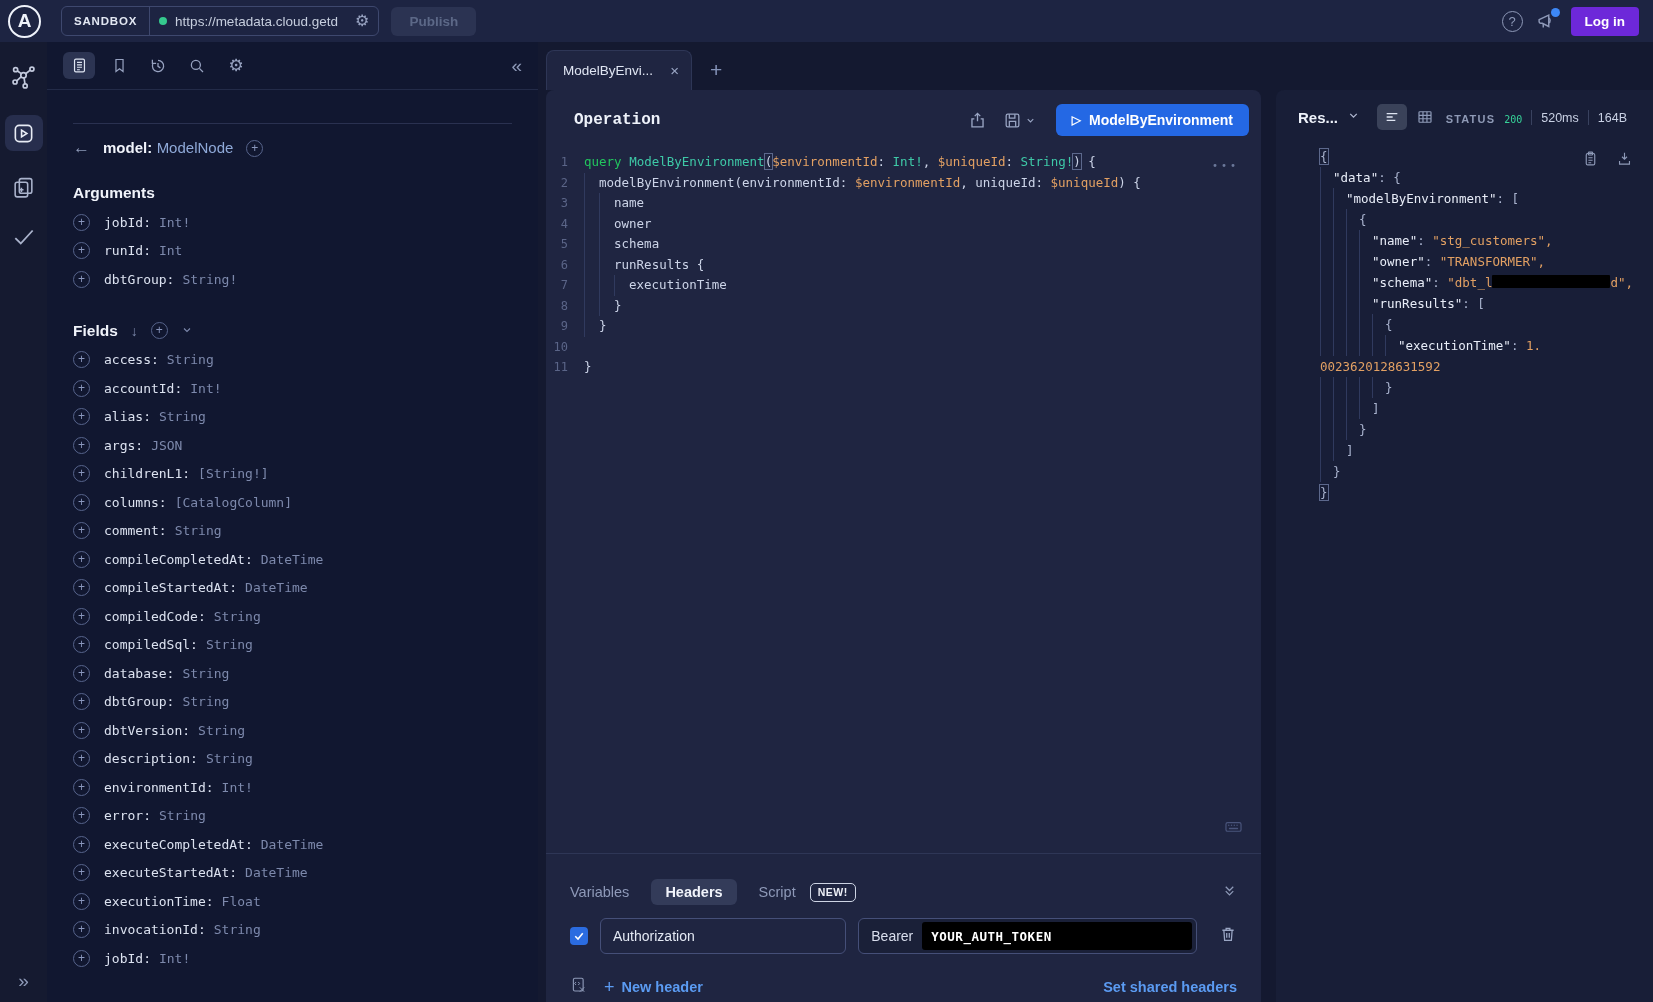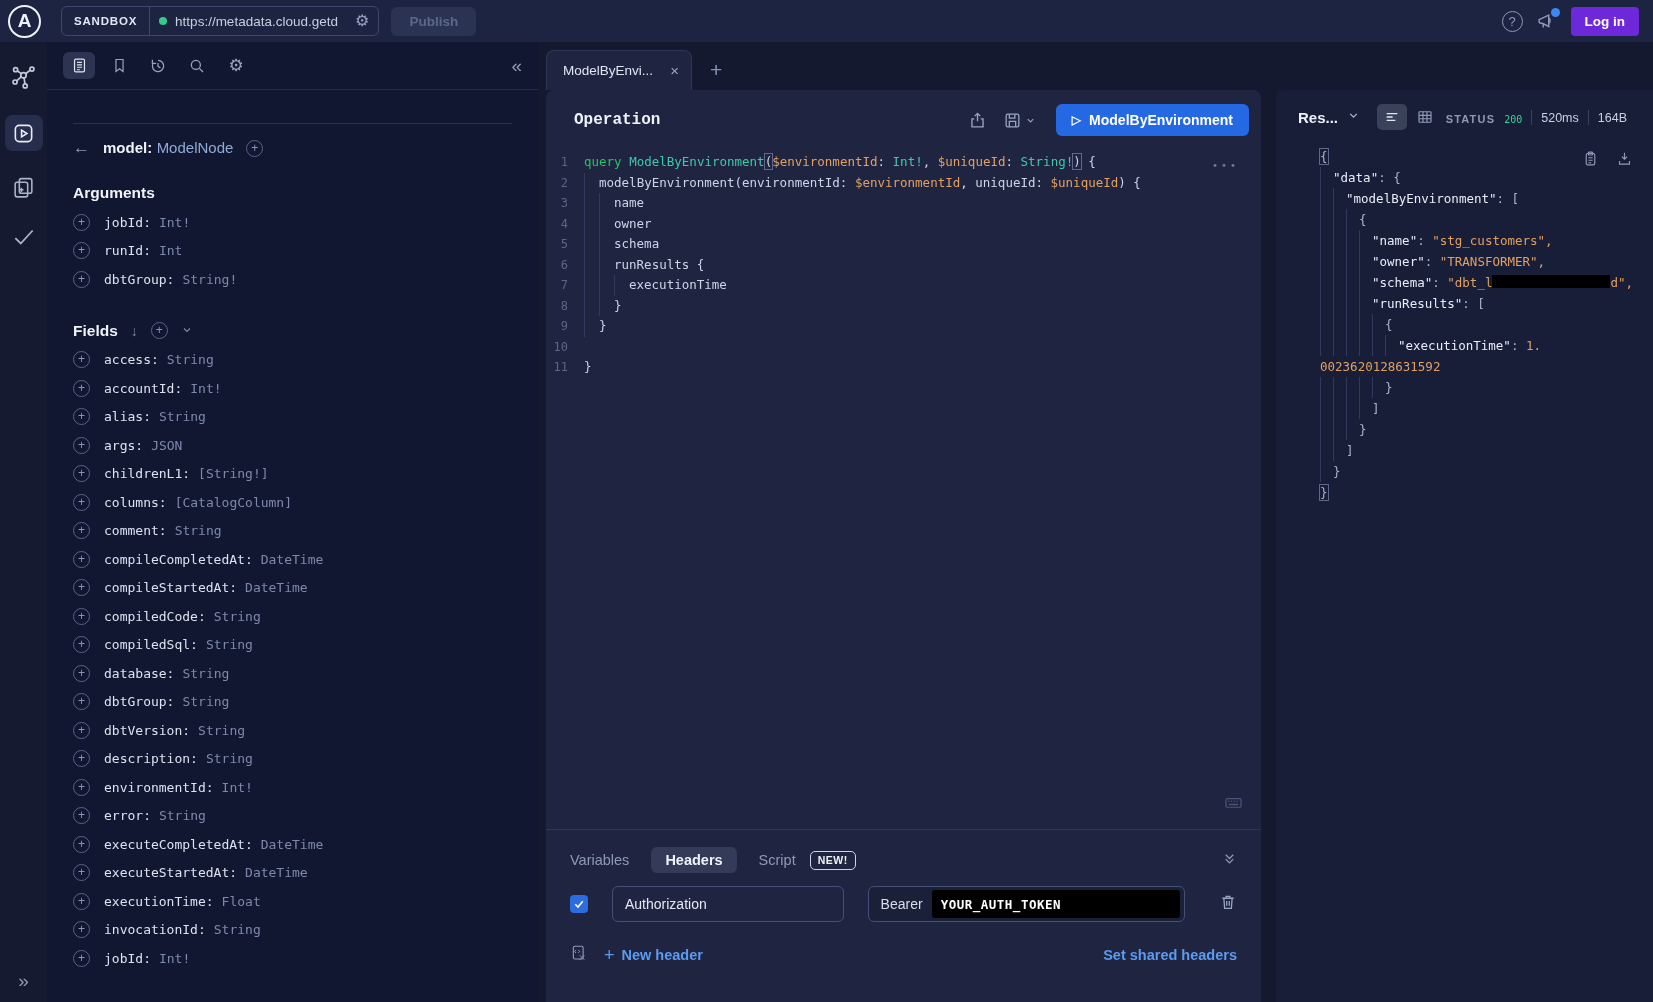--- a/index.html
+++ b/index.html
@@ -98,29 +98,29 @@
   .g { display:inline-block; width:15px; height:20.5px; vertical-align:top;
     border-left:1px solid #303a5e; }
   .tk-kw { color:#22c55e; } .tk-op { color:#3ec9a7; } .tk-var { color:#e2a063; }
   .tk-ty { color:#3ec9a7; } .tk-pl { color:#ccd4e8; }
   .tk-brk { color:#ccd4e8; outline:1px solid #5c688c; }
   .ed-dots { position:absolute; top:16px; right:22px; color:#6b7899; font-size:10px;
     letter-spacing:3px; }
   .kbd-icon { position:absolute; right:18px; bottom:14px; color:#4a557c; }
 
   
-  .op-bottom { border-top:1px solid #2e3656; height:173px; padding:4px 24px; flex:none; }
+  .op-bottom { border-top:1px solid #2e3656; height:149px; padding:12px 24px; flex:none; }
   .vb-tabs { margin-top:13px; display:flex; align-items:center; gap:22px; }
   .vb-tab { font-size:14.5px; color:#8e99b8; }
   .vb-tab.active { background:#333b59; color:#f0f3fa; font-weight:bold; border-radius:6px;
     padding:5px 14px; }
   .new-badge { border:1.5px solid #cdd4e4; color:#eef1f8; font-size:10.5px; font-weight:bold;
     letter-spacing:0.5px; border-radius:5px; padding:2.5px 7px; margin-left:-8px; }
   .collapse-dn { margin-left:auto; color:#8e9ab8; }
-  .hdr-row { margin-top:13px; display:flex; align-items:center; gap:24px; }
+  .hdr-row { margin-top:13px; display:flex; align-items:center; gap:12px; }
   .checkbox { width:18px; height:18px; background:#2b6ce0; border-radius:4px; display:flex;
     align-items:center; justify-content:center; flex:none; }
   .key-input { width:254px; height:36px; background:transparent; border:1px solid #454f78;
     border-radius:6px; color:#e4e9f4; font-size:14px; padding:0 12px;
     font-family:"Liberation Sans",sans-serif; outline:none; }
   .val-input { width:350px; height:36px; border:1px solid #454f78; border-radius:6px;
     display:flex; align-items:center; gap:9px; padding:0 4px 0 12px; background:#1a2038; }
   .bearer-label { color:#d9deed; font-size:14px; flex:none; }
   .token-chip { flex:1; height:28px; background:#000; border-radius:3px; color:#fff;
     font-family:"DejaVu Sans Mono",monospace; font-size:12.5px; font-weight:bold;

